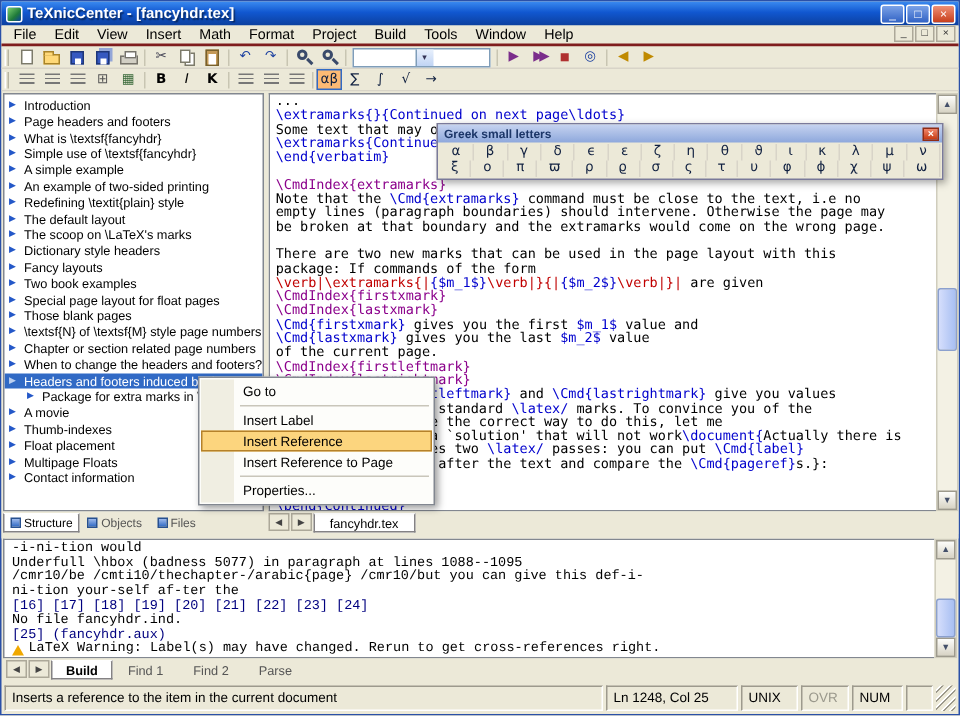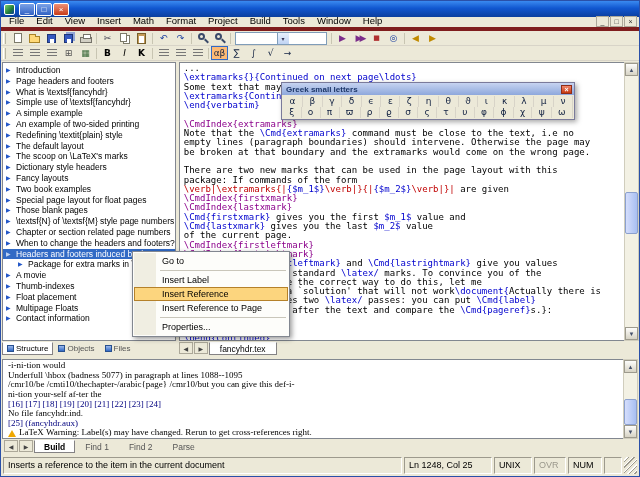--- a/index.html
+++ b/index.html
@@ -12,22 +12,22 @@
     background:linear-gradient(#3a8af0,#1157d0 45%,#0b3f9e); color:#fff; }
   .appicon { width:11px; height:11px; border-radius:2px; margin-right:3px;
     background:linear-gradient(135deg,#7dd36f,#1f7a3a 60%,#0b3f9e); border:1px solid #fff; }
   .tb-title { font-size:10px; font-weight:bold; white-space:nowrap; overflow:hidden; flex:1;
     text-shadow:1px 1px 1px rgba(0,0,0,.5); }
   .wbtn { width:16px; height:13px; margin-left:1px; border:1px solid #fff; border-radius:2px;
     background:linear-gradient(#7ba2e7,#3162c4); color:#fff; font-size:8px; line-height:11px; text-align:center; }
   .wbtn.close { background:linear-gradient(#ef9075,#c73d1a); }
 
   
-  .menubar { height:14px; flex:0 0 14px; display:flex; align-items:flex-end; background:#ece9d8;
-    border-bottom:4px solid #7f1d1d; padding:0 2px; }
+  .menubar { height:14px; flex:0 0 14px; display:flex; align-items:flex-start; background:#ece9d8;
+    border-bottom:2px solid #7f1d1d; padding:0 2px; }
   .mb-item { font-size:9.5px; padding:0 6px; line-height:13px; color:#000; }
   .mdi-group { margin-left:auto; display:flex; }
   .mdibtn { width:13px; height:11px; margin-left:1px; border:1px solid #aca899; background:#ece9d8;
     font-size:7px; line-height:9px; text-align:center; color:#333; }
 
   
   .toolbar { height:15px; flex:0 0 15px; display:flex; align-items:center; background:#ece9d8;
     border-bottom:1px solid #d8d4c8; padding:0 1px; }
   .tb-grip { width:3px; height:11px; border-left:1px solid #fff; border-right:1px solid #b8b5a2; margin:0 3px 0 1px; }
   .tb-sep { width:1px; height:11px; background:#c8c5b2; margin:0 2px; }
@@ -90,21 +90,21 @@
   .sb-track { flex:1 1 auto; position:relative; }
   .sb-thumb { position:absolute; left:0; right:0; background:linear-gradient(90deg,#d5defc,#a8bff2); border:1px solid #8ba0ce; border-radius:2px; }
 
   .etabs { flex:0 0 15px; display:flex; align-items:flex-start; background:#ece9d8; padding-top:1px;text-align:right; }
   .earrow, .oarrow { width:14px; height:12px; border:1px solid #aca899; background:#ece9d8; color:#444;
     font-size:6px; display:flex; align-items:center; justify-content:center; margin-right:1px; }
   .etab { padding:0 10px; height:13px; line-height:12px; font-size:8.5px; background:#fff;
     border:1px solid #848284; border-top-color:#fff; }
 
   
-  .palette { position:absolute; left:280px; top:21px; width:294px; z-index:40; border:1px solid #7a7a9a;
+  .palette { position:absolute; left:290px; top:21px; width:338px; z-index:40; border:1px solid #7a7a9a;
     background:#ece9d8; box-shadow:2px 2px 5px rgba(0,0,0,.35); }
   .pal-title { height:12px; background:linear-gradient(#c6d3f0,#8ea8dc); display:flex; align-items:center;
     padding:0 2px 0 4px; font-size:8px; font-weight:bold; color:#1c3668; }
   .pal-close { margin-left:auto; width:11px; height:9px; background:linear-gradient(#f0876c,#c6380f);
     border:1px solid #8e2c17; color:#fff; font-size:7px; line-height:7px; text-align:center; }
   .pal-body { padding:1px; }
   .prow { display:flex; height:11px; }
   .pcell { flex:1 1 auto; border-right:1px solid #d8d4c8; font-size:9px; line-height:10px; text-align:center;
     font-family:"DejaVu Sans", sans-serif; color:#102040; }
 
@@ -115,21 +115,21 @@
   .mitem { position:relative; height:14px; line-height:14px; font-size:9px; padding-left:28px; color:#000; }
   .mitem.hot { background:#fcd57e; outline:1px solid #b5812a; outline-offset:-1px; }
   .msep { height:1px; background:#c9c6ba; margin:2px 2px 2px 26px; position:relative; }
 
   
   .hsplit { flex:0 0 3px; background:#ece9d8; }
   .output { flex:0 0 95px; display:flex; flex-direction:column; padding:0 1px; }
   .out-wrap { flex:1 1 auto; display:flex; overflow:hidden; }
   .out-text { flex:1 1 auto; background:#fff; border:1px solid #828790; border-right:none; overflow:hidden;
     padding:1px 0 0 5px; }
-  .oline { height:9.6px; line-height:9.6px; font-size:9px; white-space:pre; font-family:Liberation Serif, serif; display:flex; align-items:center; }
+  .oline { height:9.6px; line-height:9.6px; font-size:9px; white-space:pre; font-family:Liberation Mono, monospace; display:flex; align-items:center; }
   .ok { color:#000; } .ob { color:#00007f; }
   .warn-ic { width:0; height:0; border-left:4px solid transparent; border-right:4px solid transparent;
     border-bottom:7px solid #f0a800; margin-right:3px; flex:0 0 auto; }
   .otabs { flex:0 0 16px; display:flex; align-items:flex-start; background:#ece9d8; padding:1px 0 0 2px; }
   .otab { padding:0 9px; height:13px; line-height:12px; font-size:8.5px; color:#555; border:1px solid transparent; }
   .otab.active { background:#fff; border:1px solid #848284; border-top-color:#fff; font-weight:bold; color:#000; }
 
   
   .statusbar { flex:0 0 21px; display:flex; gap:2px; padding:2px; font-size:9px; align-items:stretch; }
   .pane { border:1px solid; border-color:#9d9a8d #fff #fff #9d9a8d; padding:0 4px; line-height:14px;
@@ -139,20 +139,21 @@
   .pane.num { flex:0 0 34px; } .pane.blank { flex:0 0 18px; }
   .grip-corner { flex:0 0 13px; background:repeating-linear-gradient(135deg, transparent 0 2px, #fff 2px 3px, #9d9a8d 3px 4px); }
 </style>
 </head>
 <body>
 
 <div id="window">
 
   <div class="titlebar">
     <span class="appicon"></span>
+    <span class="tb-title">TeXnicCenter - [fancyhdr.tex]</span>
     <span class="wbtn">_</span>
     <span class="wbtn">□</span>
     <span class="wbtn close">×</span>
   </div>
 
   <div class="menubar">
     <span id="menu-items" style="display:flex">
         <span class="mb-item">File</span>
         <span class="mb-item">Edit</span>
         <span class="mb-item">View</span>

